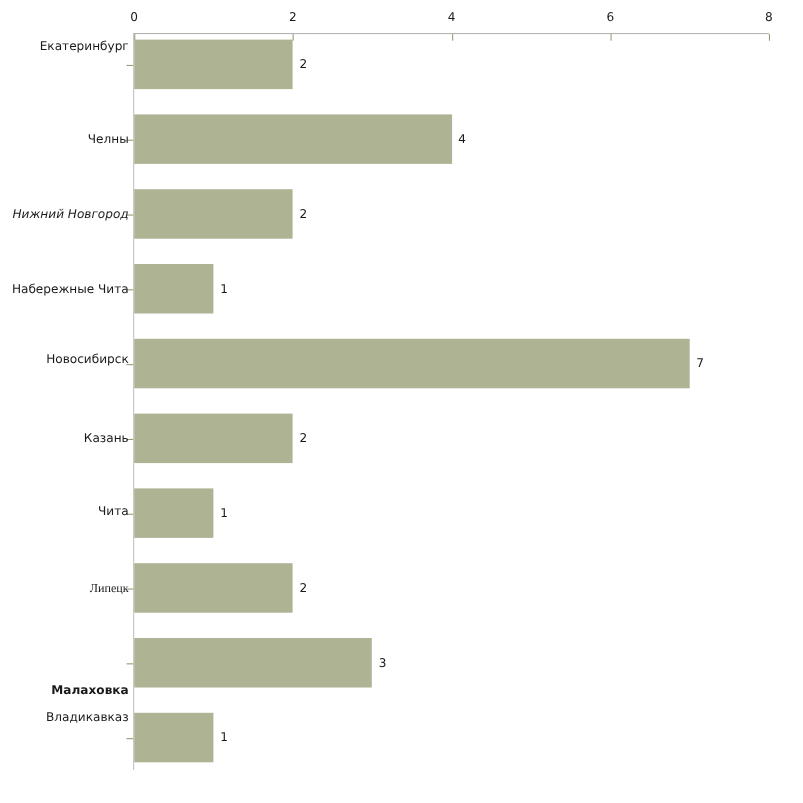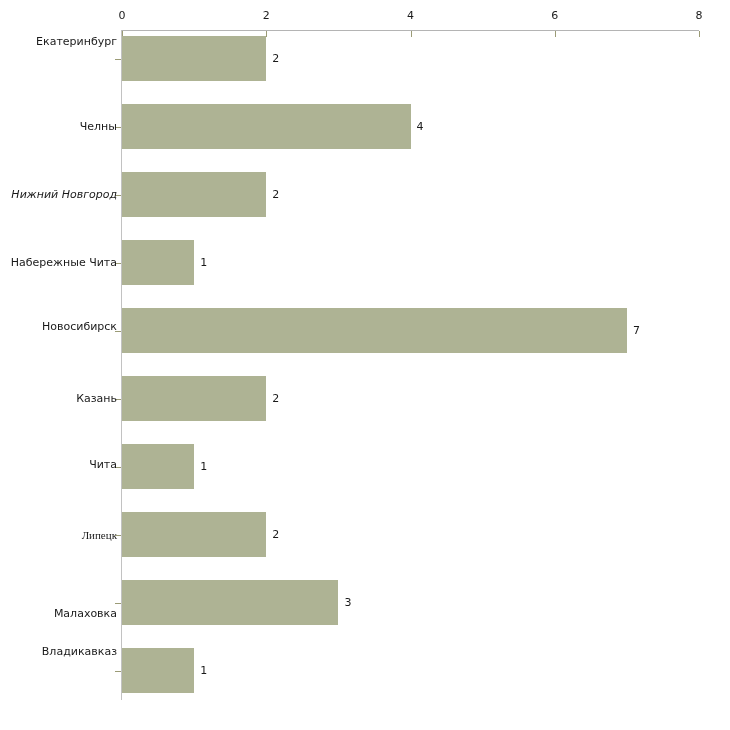--- a/index.html
+++ b/index.html
@@ -118,21 +118,21 @@
       <div class="ytick-label" style="top: 262.5px; color: rgb(26, 26, 26);">Набережные Чита</div>
       <div class="ytick" style="top: 330.5px; background: rgb(155, 155, 118);"></div>
       <div class="ytick-label" style="top: 327px; color: rgb(26, 26, 26);">Новосибирск</div>
       <div class="ytick" style="top: 398.5px; background: rgb(155, 155, 118);"></div>
       <div class="ytick-label" style="top: 398.5px; color: rgb(26, 26, 26);">Казань</div>
       <div class="ytick" style="top: 466.5px; background: rgb(155, 155, 118);"></div>
       <div class="ytick-label" style="top: 465px; color: rgb(26, 26, 26);">Чита</div>
       <div class="ytick" style="top: 534.5px; background: rgb(155, 155, 118);"></div>
       <div class="ytick-label" style="top: 534.5px; color: rgb(26, 26, 26); font-family: Liberation Serif, serif;">Липецк</div>
       <div class="ytick" style="top: 602.5px; background: rgb(155, 155, 118);"></div>
-      <div class="ytick-label" style="top: 614px; color: rgb(26, 26, 26);">Малаховка</div>
+      <div class="ytick-label" style="top: 628px; color: rgb(26, 26, 26); font-weight: bold;">Малаховка</div>
       <div class="ytick" style="top: 670.5px; background: rgb(155, 155, 118);"></div>
       <div class="ytick-label" style="top: 652px; color: rgb(26, 26, 26);">Владикавказ</div>
     </div>
 
   <div id="bars-layer">
       <div class="bar" style="left: 122px; top: 36px; width: 144.25px; height: 45px; background: rgb(174, 179, 148);"></div>
       <div class="bar-value" style="left: 272.25px; top: 58.5px; color: rgb(26, 26, 26);">2</div>
       <div class="bar" style="left: 122px; top: 104px; width: 288.5px; height: 45px; background: rgb(174, 179, 148);"></div>
       <div class="bar-value" style="left: 416.5px; top: 126.5px; color: rgb(26, 26, 26);">4</div>
       <div class="bar" style="left: 122px; top: 172px; width: 144.25px; height: 45px; background: rgb(174, 179, 148);"></div>

